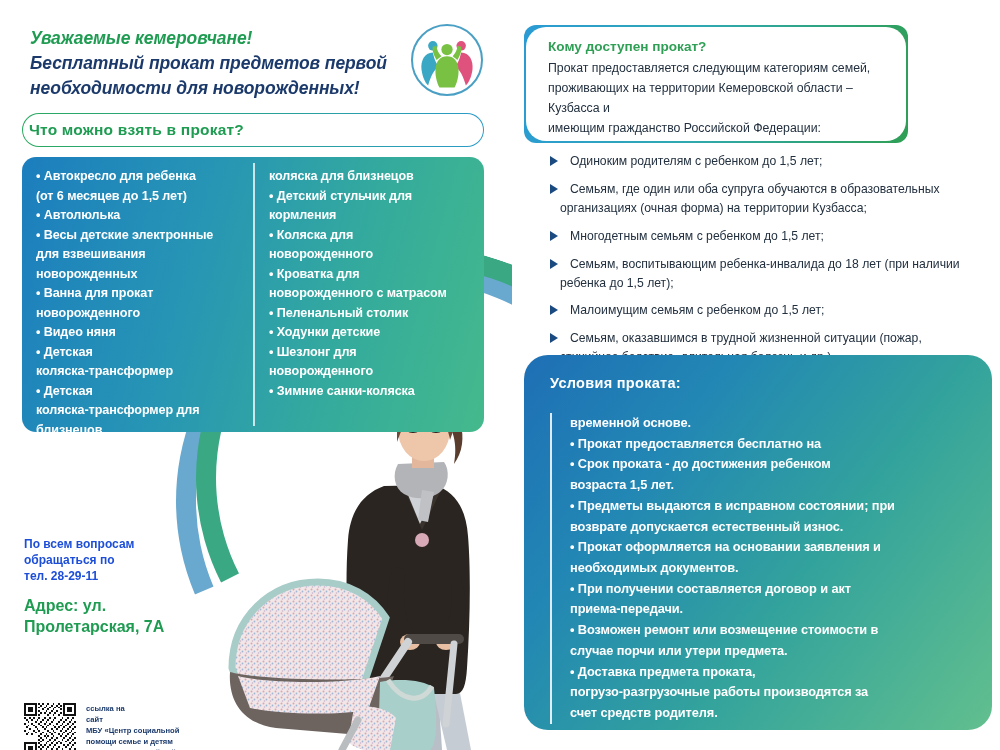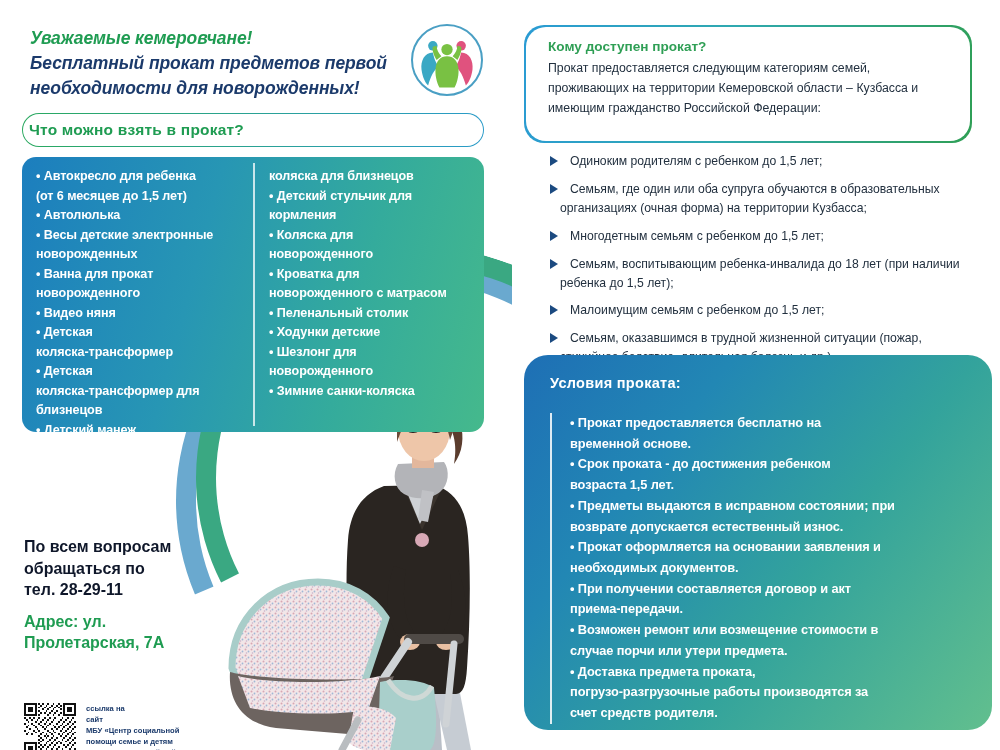--- a/index.html
+++ b/index.html
@@ -145,24 +145,24 @@
   }
   #photo-person { position: absolute; left: 0; top: 0; width: 300px; height: 360px; }
 
   
   #contact-block {
     position: absolute;
     left: 24px; top: 536px;
     width: 190px;
   }
   .contact-line {
-    font-size: 16px;
+    font-size: 12px;
     font-weight: bold;
     line-height: 1.35;
-    color: #0f172a;
+    color: #1d4ed8;
   }
   .address-line {
     font-size: 16px;
     font-weight: bold;
     line-height: 1.35;
     color: #1f9c52;
   }
   #address-block { margin-top: 10px; }
 
   
@@ -190,22 +190,22 @@
   
   #right-column {
     position: absolute;
     left: 512px; top: 0;
     width: 488px; height: 750px;
   }
 
   #eligibility-box {
     position: absolute;
     left: 12px; top: 25px;
-    width: 448px; height: 118px;
-    border-radius: 20px;
+    width: 384px; height: 118px;
+    border-radius: 12px;
     padding: 2px;
     box-sizing: border-box;
     background-image: linear-gradient(100deg, #2a9bd4 0%, #2fa9b0 45%, #2f9f55 100%);
   }
   #eligibility-inner {
     width: 100%; height: 100%;
     border-radius: 20px;
     background: #ffffff;
     box-sizing: border-box;
     padding: 12px 22px 10px 22px;
@@ -378,20 +378,21 @@
       <span id="question-pill-label">Что можно взять в прокат?</span>
     </div>
   </div>
 
   <div id="items-panel">
     <div class="items-col" id="items-col-left">
       <div class="item-line">• Автокресло для ребенка</div>
       <div class="item-line">(от 6 месяцев до 1,5 лет)</div>
       <div class="item-line">• Автолюлька</div>
       <div class="item-line">• Весы детские электронные</div>
+      <div class="item-line">для взвешивания</div>
       <div class="item-line">новорожденных</div>
       <div class="item-line">• Ванна для прокат</div>
       <div class="item-line">новорожденного</div>
       <div class="item-line">• Видео няня</div>
       <div class="item-line">• Детская</div>
       <div class="item-line">коляска-трансформер</div>
       <div class="item-line">• Детская</div>
       <div class="item-line">коляска-трансформер для</div>
       <div class="item-line">близнецов</div>
       <div class="item-line">• Детский манеж</div>
@@ -688,22 +689,22 @@
     <div class="eligibility-item">
       <span class="eligibility-bullet"></span>
       <span class="eligibility-text">Семьям, оказавшимся в трудной жизненной ситуации (пожар,</span>
       <span class="eligibility-text-cont">стихийное бедствие, длительная болезнь и др.).</span>
     </div>
   </div>
 
   <div id="conditions-box">
     <div id="conditions-title">Условия проката:</div>
     <div id="conditions-list">
+      <div class="condition-line">временной основе.</div>
       <div class="condition-line">• Прокат предоставляется бесплатно на</div>
-      <div class="condition-line">временной основе.</div>
       <div class="condition-line">• Срок проката - до достижения ребенком</div>
       <div class="condition-line">возраста 1,5 лет.</div>
       <div class="condition-line">• Предметы выдаются в исправном состоянии; при</div>
       <div class="condition-line">возврате допускается естественный износ.</div>
       <div class="condition-line">• Прокат оформляется на основании заявления и</div>
       <div class="condition-line">необходимых документов.</div>
       <div class="condition-line">• При получении составляется договор и акт</div>
       <div class="condition-line">приема-передачи.</div>
       <div class="condition-line">• Возможен ремонт или возмещение стоимости в</div>
       <div class="condition-line">случае порчи или утери предмета.</div>

